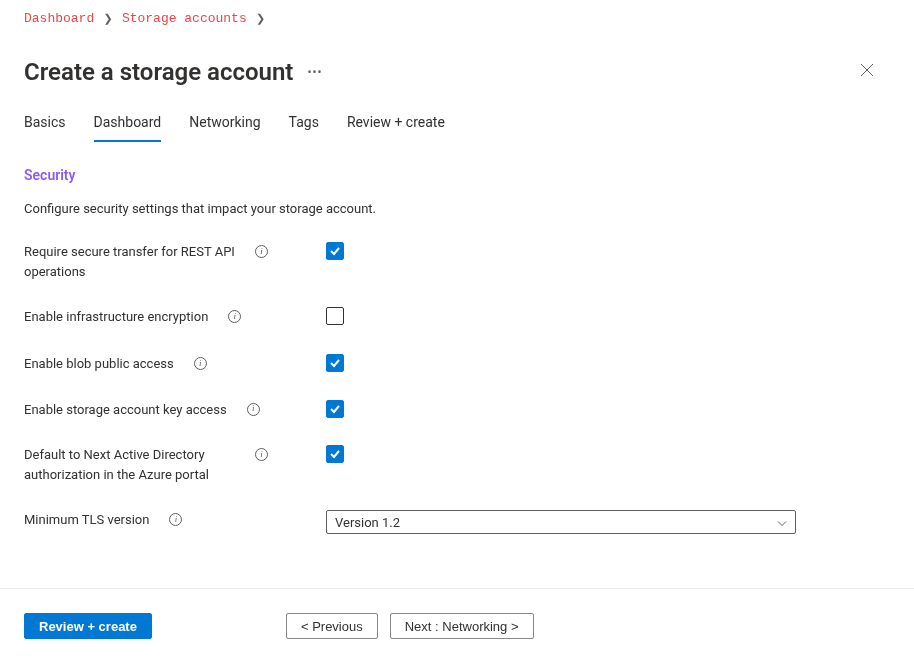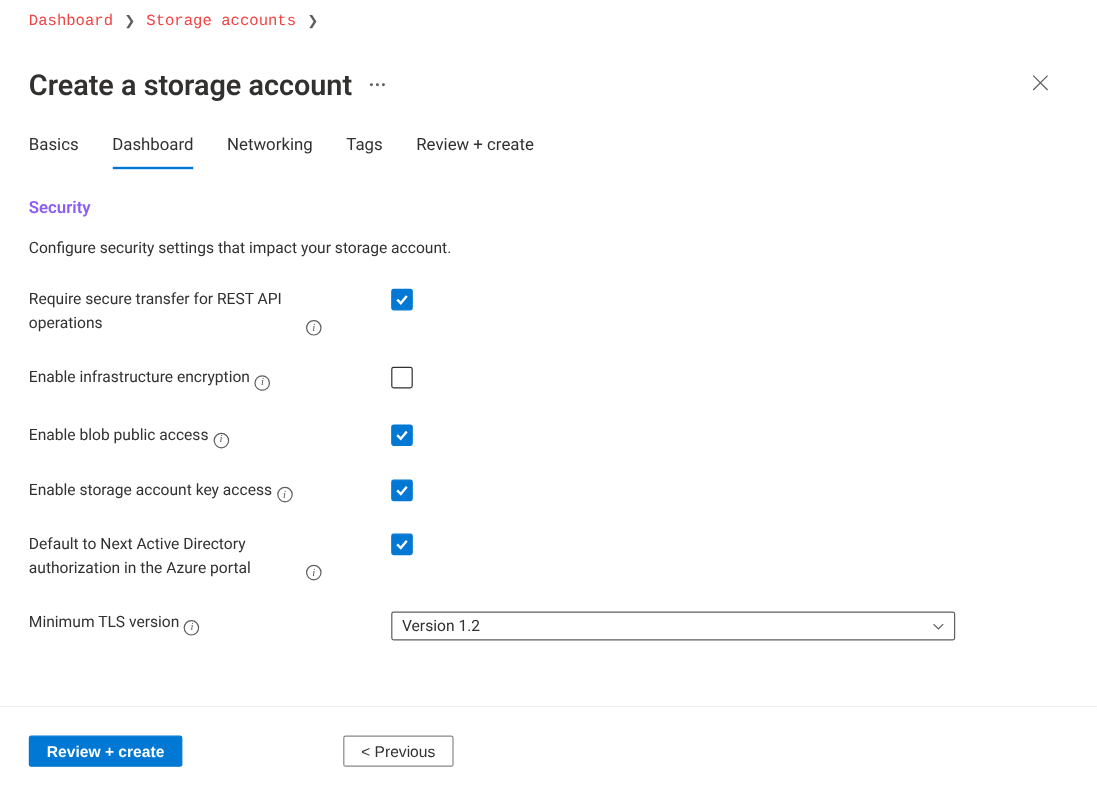--- a/index.html
+++ b/index.html
@@ -111,22 +111,22 @@
       align-items: flex-start;
       margin-bottom: 26px;
     }
     .form-label-col {
       width: 258px;
       padding-right: 14px;
       font-size: 13px;
       color: #323130;
       line-height: 1.5;
       display: flex;
-      align-items: flex-end;
-      gap: 4px;
+      align-items: flex-start;
+      gap: 20px;
     }
     .form-label-text {
       flex: 0 1 auto;
     }
     .info-icon {
       display: inline-flex;
       align-items: center;
       justify-content: center;
       width: 13px;
       height: 13px;
@@ -336,13 +336,14 @@
     </div>
   </div>
 
   <div style="height: 300px"></div>
 </div>
 
 <div class="footer">
   <button class="btn btn-primary">Review + create</button>
   <div class="footer-gap"></div>
   <button class="btn">&lt;  Previous</button>
+  <button class="btn">Next : Networking  &gt;</button>
 </div>
 
 </body></html>

